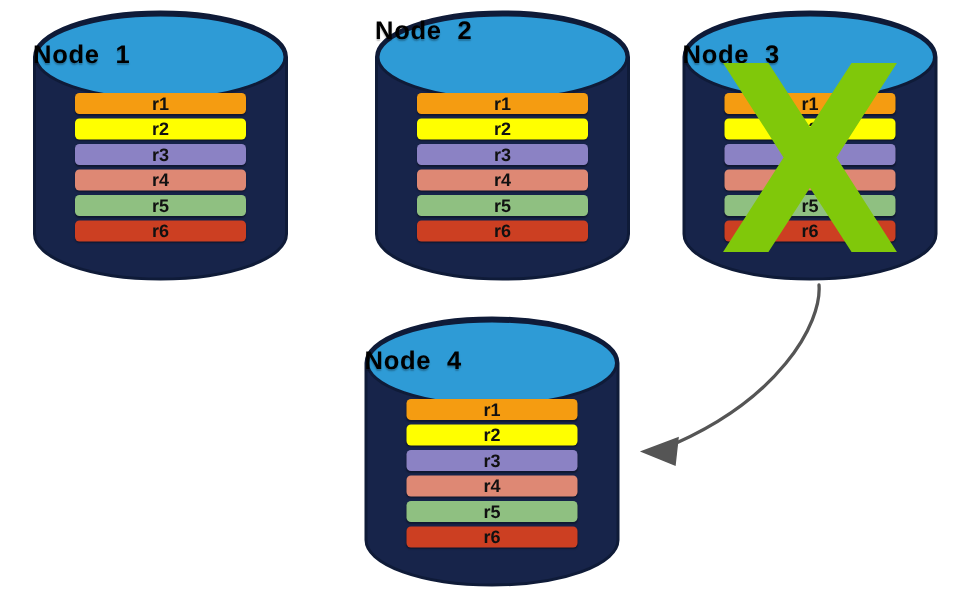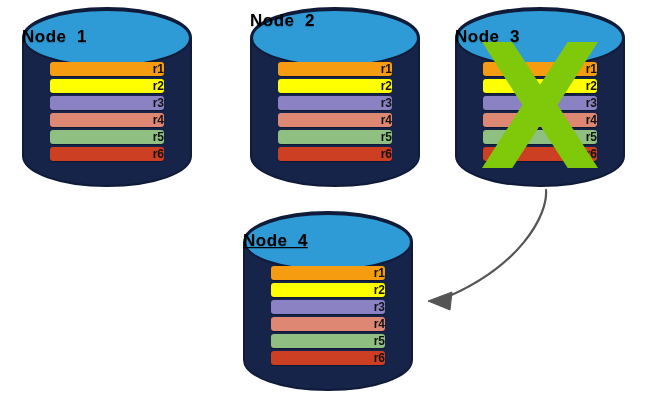--- a/index.html
+++ b/index.html
@@ -46,21 +46,21 @@
   }
   .rows {
     position: absolute;
     left: 0;
     width: 100%;
   }
   .row-band {
     position: relative;
     margin: 0 auto 3px auto;
     border-radius: 3px;
-    text-align: right;
+    text-align: center;
     font-weight: bold;
     font-size: 12px;
     line-height: 14px;
     height: 14px;
     color: #111111;
     box-shadow: 0 1px 1px rgba(0,0,0,0.35);
     font-family: "Liberation Sans", sans-serif;
   }
   .x-overlay {
     position: absolute;
@@ -127,21 +127,21 @@
       </div>
       <svg class="x-overlay" width="170" height="178" viewBox="0 0 100 100" style="left: 22px; top: 34px; width: 126px; height: 126px;">
         <path d="M 4,0 L 28,0 L 50,34 L 72,0 L 96,0 L 64,50 L 96,100 L 72,100 L 50,66 L 28,100 L 4,100 L 36,50 Z" fill="#80c80a"></path>
       </svg>
     </div>
     <div class="node" style="left: 243px; top: 212px; width: 170px; height: 178px;">
       <svg class="node-svg" width="170" height="178" viewBox="0 0 170 178">
         <path d="M 1,30 L 1,148 A 84,30 0 0 0 169,148 L 169,30 A 84,30 0 0 0 1,30 Z" fill="#17244a" stroke="#0f1b38" stroke-width="2"></path>
         <ellipse cx="85" cy="30" rx="83" ry="28" fill="#2e9bd6" stroke="#0f1b38" stroke-width="2"></ellipse>
       </svg>
-      <div class="node-title" style="top: 19px; text-decoration: underline;">Node  4</div>
+      <div class="node-title" style="top: 19px;">Node  4</div>
       <div class="rows" style="top: 54px;">
         <div class="row-band" style="width: 114px; background: rgb(245, 156, 17); color: rgb(17, 17, 17);">r1</div>
         <div class="row-band" style="width: 114px; background: rgb(255, 255, 0); color: rgb(17, 17, 17);">r2</div>
         <div class="row-band" style="width: 114px; background: rgb(139, 130, 196); color: rgb(17, 17, 17);">r3</div>
         <div class="row-band" style="width: 114px; background: rgb(222, 136, 116); color: rgb(17, 17, 17);">r4</div>
         <div class="row-band" style="width: 114px; background: rgb(143, 192, 129); color: rgb(17, 17, 17);">r5</div>
         <div class="row-band" style="width: 114px; background: rgb(204, 63, 34); color: rgb(17, 17, 17);">r6</div>
       </div>
     </div>
   </div>

